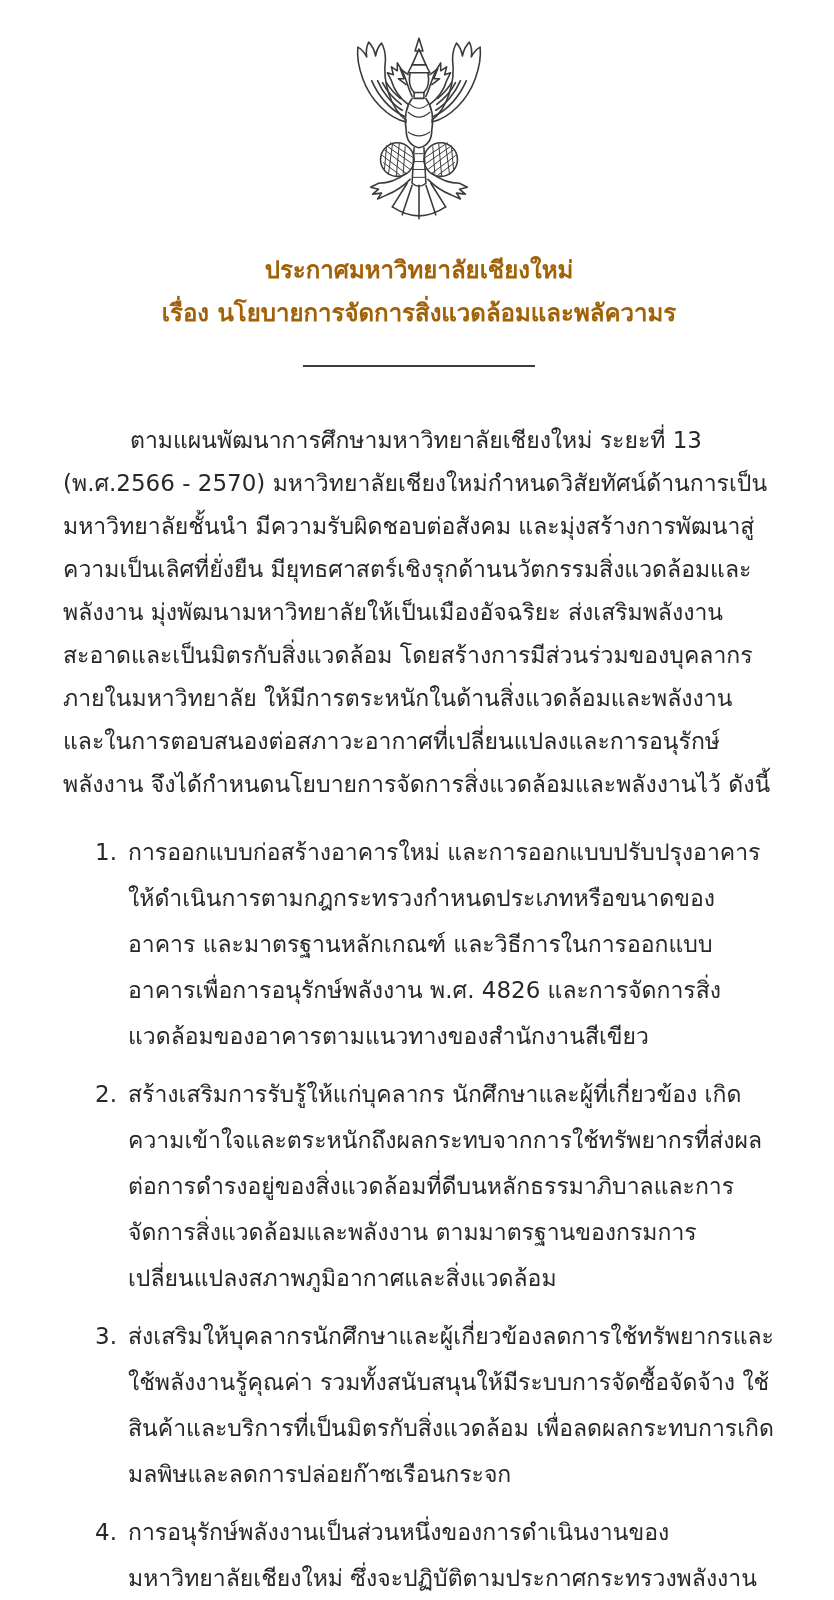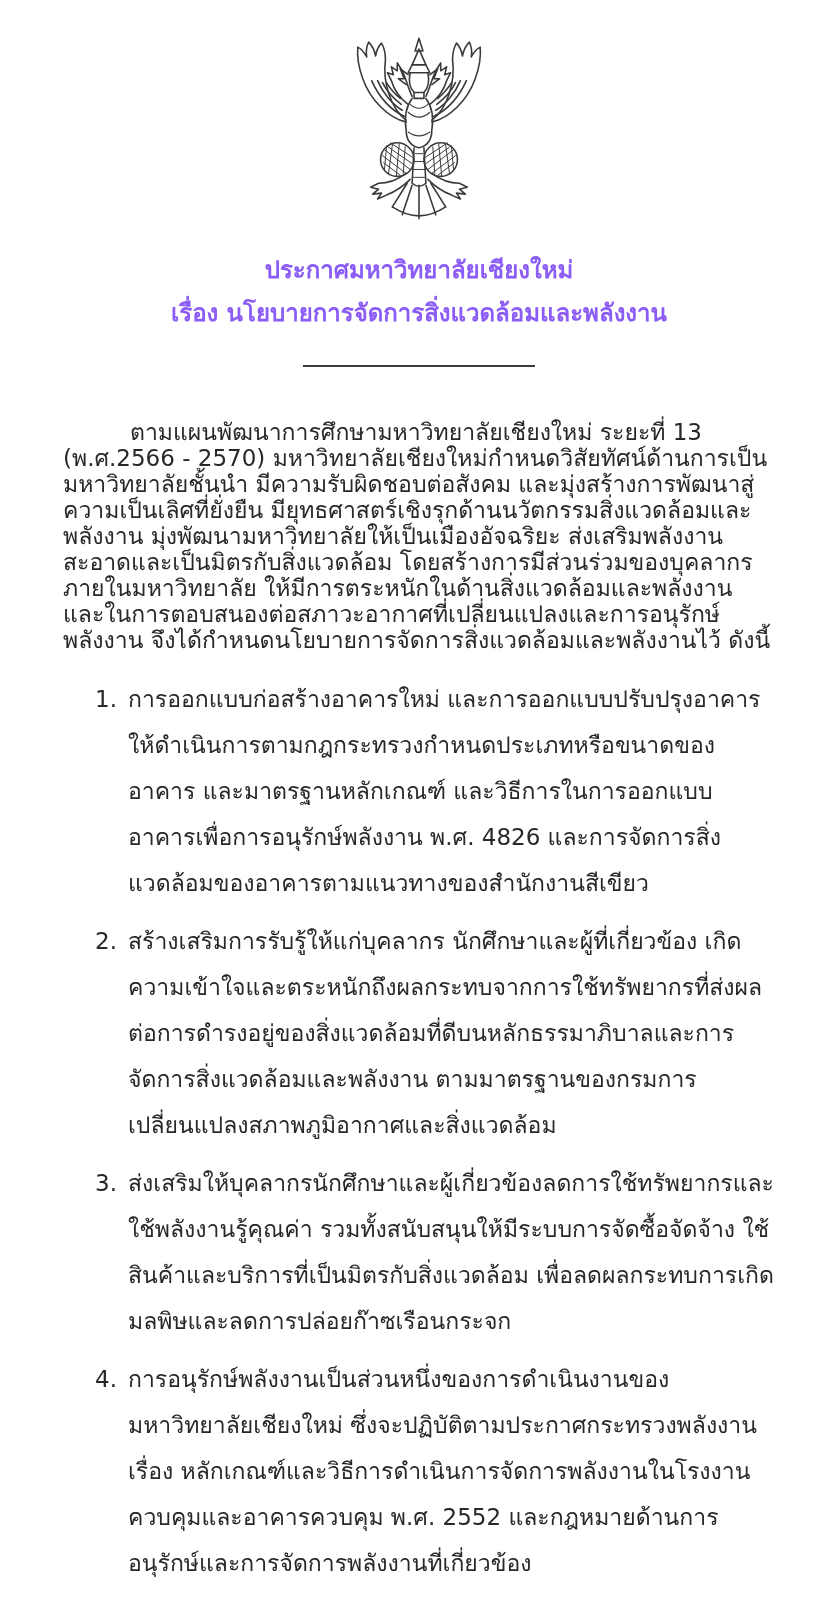--- a/index.html
+++ b/index.html
@@ -27,32 +27,32 @@
   }
   .emblem-wrap svg { display: inline-block; }
   .title-block {
     text-align: center;
     margin-top: 4px;
   }
   .title-line {
     font-size: 24px;
     font-weight: 700;
     line-height: 43px;
-    color: #8b5cf6;
+    color: #a16207;
   }
   .divider {
     width: 232px;
     height: 0;
     border-top: 2px solid #3c3c3c;
     margin: 30px auto 0 auto;
   }
   .intro {
     margin-top: 52px;
     font-size: 23px;
-    line-height: 26px;
+    line-height: 43px;
     text-indent: 67px;
     color: #282828;
   }
   .policy-list {
     margin-top: 20px;
   }
   .policy-item {
     display: flex;
     align-items: flex-start;
     margin-left: 32px;
@@ -115,21 +115,21 @@
         <path d="M71 120 L79 120 M70 128 L80 128 M69 136 L81 136 M69 144 L81 144" stroke-width="1"></path>
 
         <path d="M75 152 L75 186 M68 152 L58 182 M82 152 L92 182 M63 150 L48 174 M87 150 L102 174"></path>
         <path d="M48 174 Q75 192 102 174"></path>
       </g>
     </svg>
   </div>
 
   <div class="title-block">
     <div class="title-line">ประกาศมหาวิทยาลัยเชียงใหม่</div>
-    <div class="title-line">เรื่อง นโยบายการจัดการสิ่งแวดล้อมและพลังงาน</div>
+    <div class="title-line">เรื่อง นโยบายการจัดการสิ่งแวดล้อมและพลัความร</div>
   </div>
 
   <div class="divider"></div>
 
   <p class="intro">ตามแผนพัฒนาการศึกษามหาวิทยาลัยเชียงใหม่ ระยะที่ 13 (พ.ศ.2566 - 2570) มหาวิทยาลัยเชียงใหม่กำหนดวิสัยทัศน์ด้านการเป็นมหาวิทยาลัยชั้นนำ มีความรับผิดชอบต่อสังคม และมุ่งสร้างการพัฒนาสู่ความเป็นเลิศที่ยั่งยืน มียุทธศาสตร์เชิงรุกด้านนวัตกรรมสิ่งแวดล้อมและพลังงาน มุ่งพัฒนามหาวิทยาลัยให้เป็นเมืองอัจฉริยะ ส่งเสริมพลังงานสะอาดและเป็นมิตรกับสิ่งแวดล้อม โดยสร้างการมีส่วนร่วมของบุคลากรภายในมหาวิทยาลัย ให้มีการตระหนักในด้านสิ่งแวดล้อมและพลังงาน และในการตอบสนองต่อสภาวะอากาศที่เปลี่ยนแปลงและการอนุรักษ์พลังงาน จึงได้กำหนดนโยบายการจัดการสิ่งแวดล้อมและพลังงานไว้ ดังนี้</p>
 
   <div class="policy-list">
 
     <div class="policy-item">
       <span class="num">1.</span>

